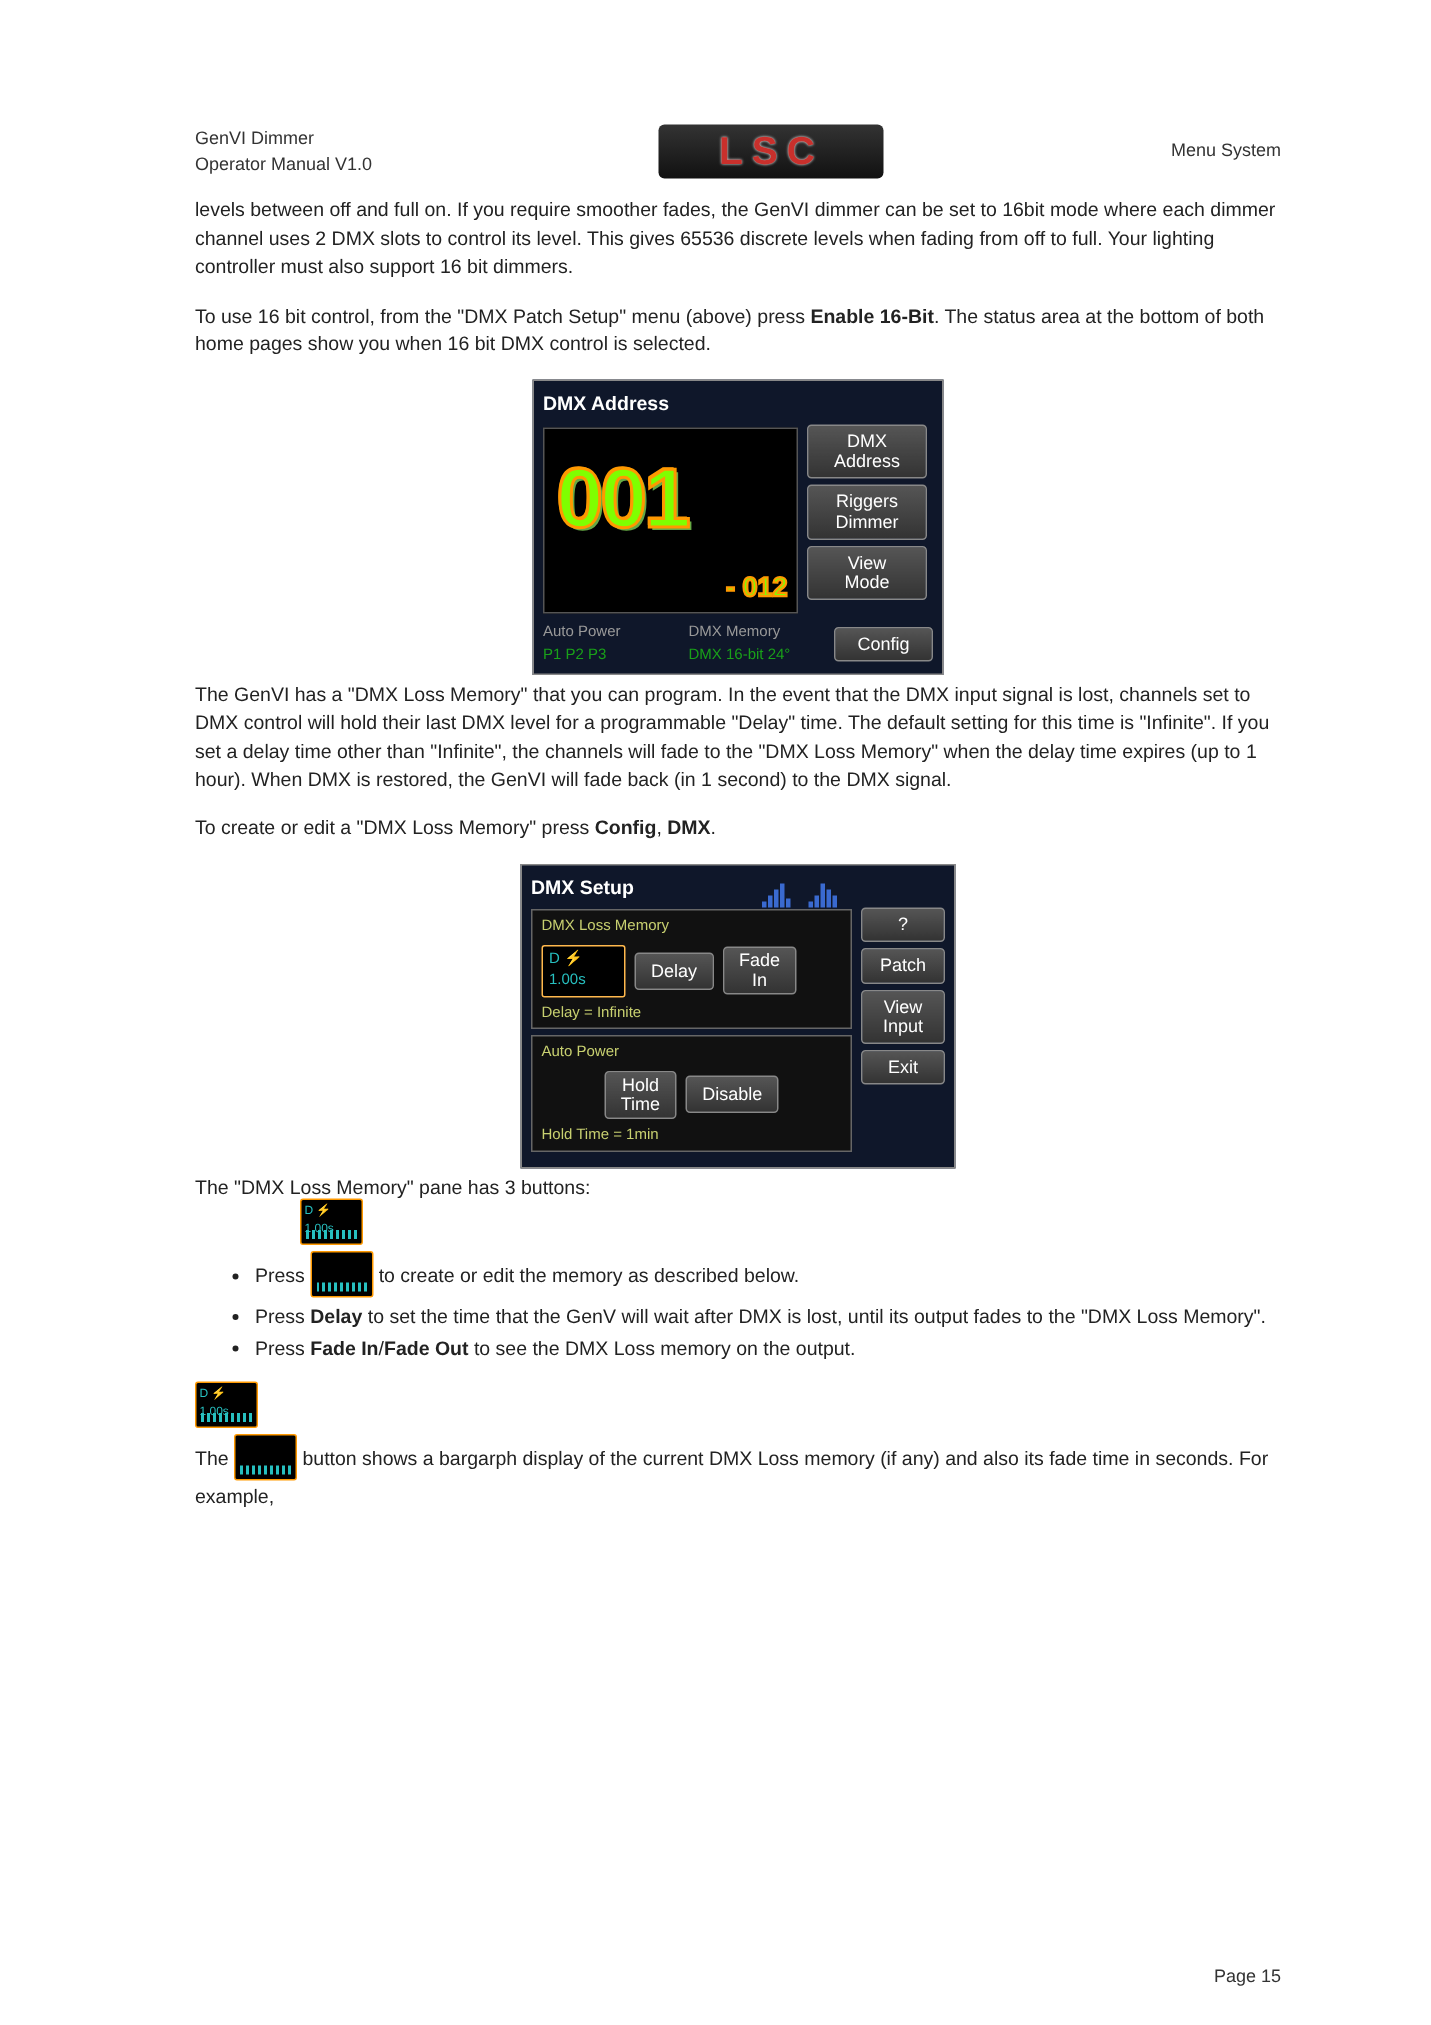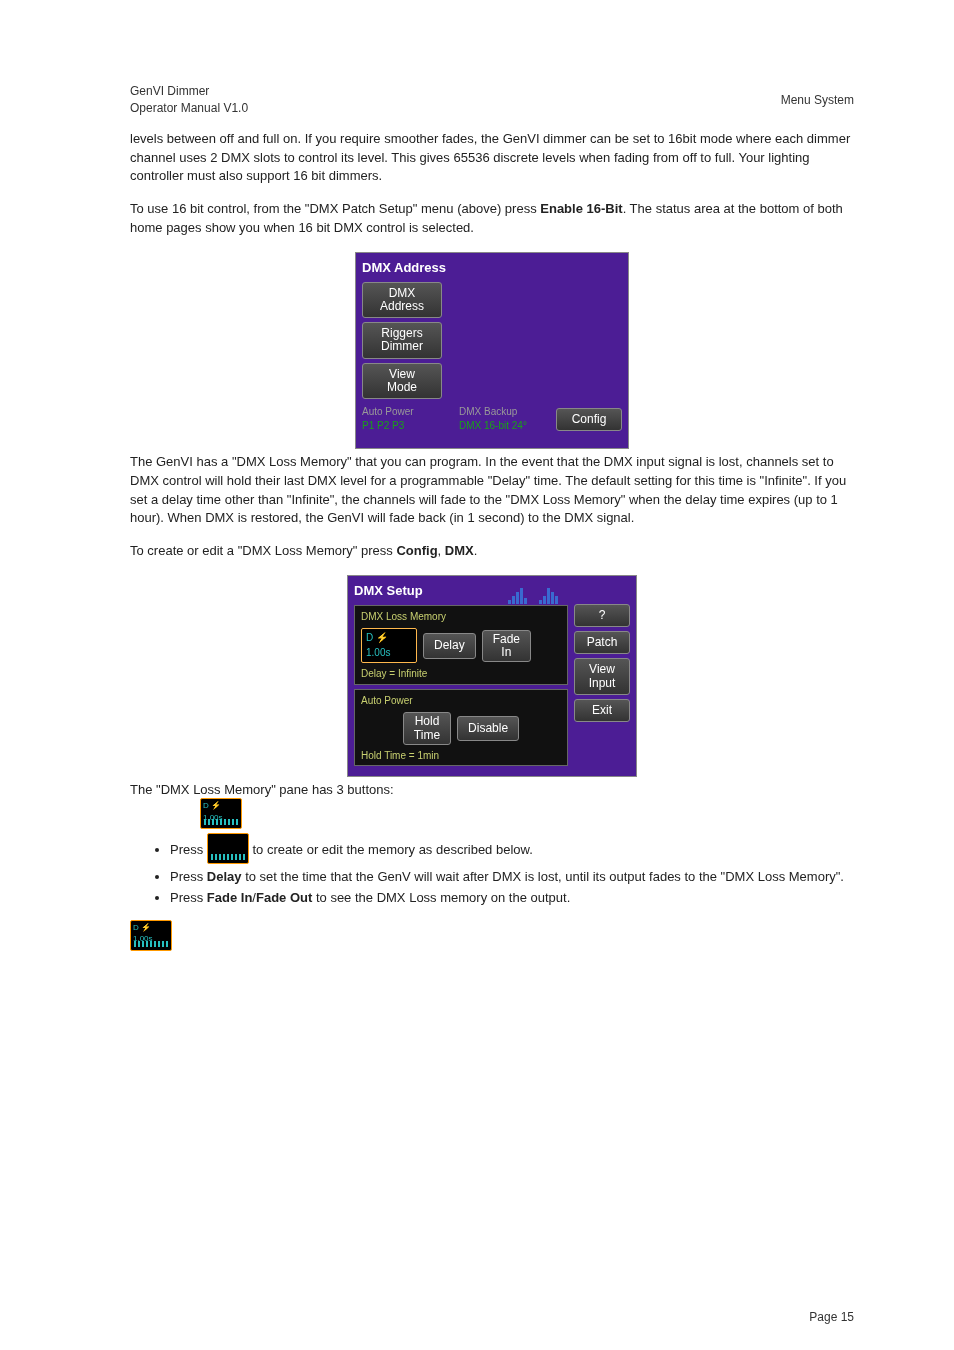--- a/index.html
+++ b/index.html
@@ -44,21 +44,21 @@
     font-size: 26px;
     font-weight: 900;
     letter-spacing: 6px;
     color: #c9302c;
     text-shadow: 0 0 2px #fff;
   }
   .para { margin: 0 0 14px 0; text-align: left; }
   .center-block { text-align: center; margin: 10px auto 4px; }
   .screenshot {
     display: inline-block;
-    background: #4c1d95;
+    background: #0f172a;
     border: 1px solid #888;
     padding: 6px;
     text-align: left;
     position: relative;
   }
   .shot-title {
     color: #fff;
     font-family: Arial, sans-serif;
     font-weight: bold;
     font-size: 13px;
@@ -227,48 +227,55 @@
   }
 </style>
 </head>
 <body>
 
 <div class="page">
 
   <div class="header">
     <div class="header-left">GenVI Dimmer
 Operator Manual V1.0</div>
+    <div class="logo">
+      <span class="logo-text">LSC</span>
+    </div>
     <div class="header-right">Menu System</div>
   </div>
 
   <p class="para">levels between off and full on. If you require smoother fades, the GenVI dimmer can be set to 16bit mode where each dimmer channel uses 2 DMX slots to control its level. This gives 65536 discrete levels when fading from off to full. Your lighting controller must also support 16 bit dimmers.</p>
 
   <p class="para">
     <span>To use 16 bit control, from the "DMX Patch Setup" menu (above) press </span><b>Enable 16-Bit</b><span>. The status area at the bottom of both home pages show you when 16 bit DMX control is selected.</span>
   </p>
 
   <div class="center-block">
     <div class="screenshot">
       <div class="shot-title">DMX Address</div>
       <div class="dmx001">
+        <div class="big-display">
+          <div class="big-number">001</div>
+          <div class="dash-num">- 012</div>
+        </div>
         <div class="right-btns">
           <div class="ui-btn" style="white-space:pre-line">DMX
 Address</div>
           <div class="ui-btn" style="white-space:pre-line">Riggers
 Dimmer</div>
           <div class="ui-btn" style="white-space:pre-line">View
 Mode</div>
         </div>
         <div class="status-row">
           <div style="flex:1">
             <div class="status-txt grey">Auto Power</div>
             <div class="status-txt dkgreen">P1  P2  P3</div>
           </div>
           <div style="flex:1">
-            <div class="status-txt grey">DMX Backup</div>
+            <div class="status-txt grey">DMX Memory</div>
             <div class="status-txt dkgreen">DMX 16-bit  24°</div>
           </div>
           <div class="ui-btn" style="width:60px;margin:0">Config</div>
         </div>
       </div>
     </div>
     <br>
   </div>
 
 
@@ -331,15 +338,18 @@
     </li>
     <li>
       <span>Press </span><b>Delay</b><span> to set the time that the GenV will wait after DMX is lost, until its output fades to the "DMX Loss Memory".</span>
     </li>
     <li>
       <span>Press </span><b>Fade In</b><span>/</span><b>Fade Out</b><span> to see the DMX Loss memory on the output.</span>
     </li>
   </ul>
 
   <span class="inline-mini inline-mini-block"><span>D  ⚡ 1.00s</span></span>
+  <p class="para">
+    <span>The </span><span class="inline-mini"><span style="visibility:hidden">D  ⚡ 1.00s</span></span><span> button shows a bargarph display of the current DMX Loss memory (if any) and also its fade time in seconds. For example,</span>
+  </p>
 
   <div class="page-num">Page 15</div>
 </div>
 
 </body></html>

